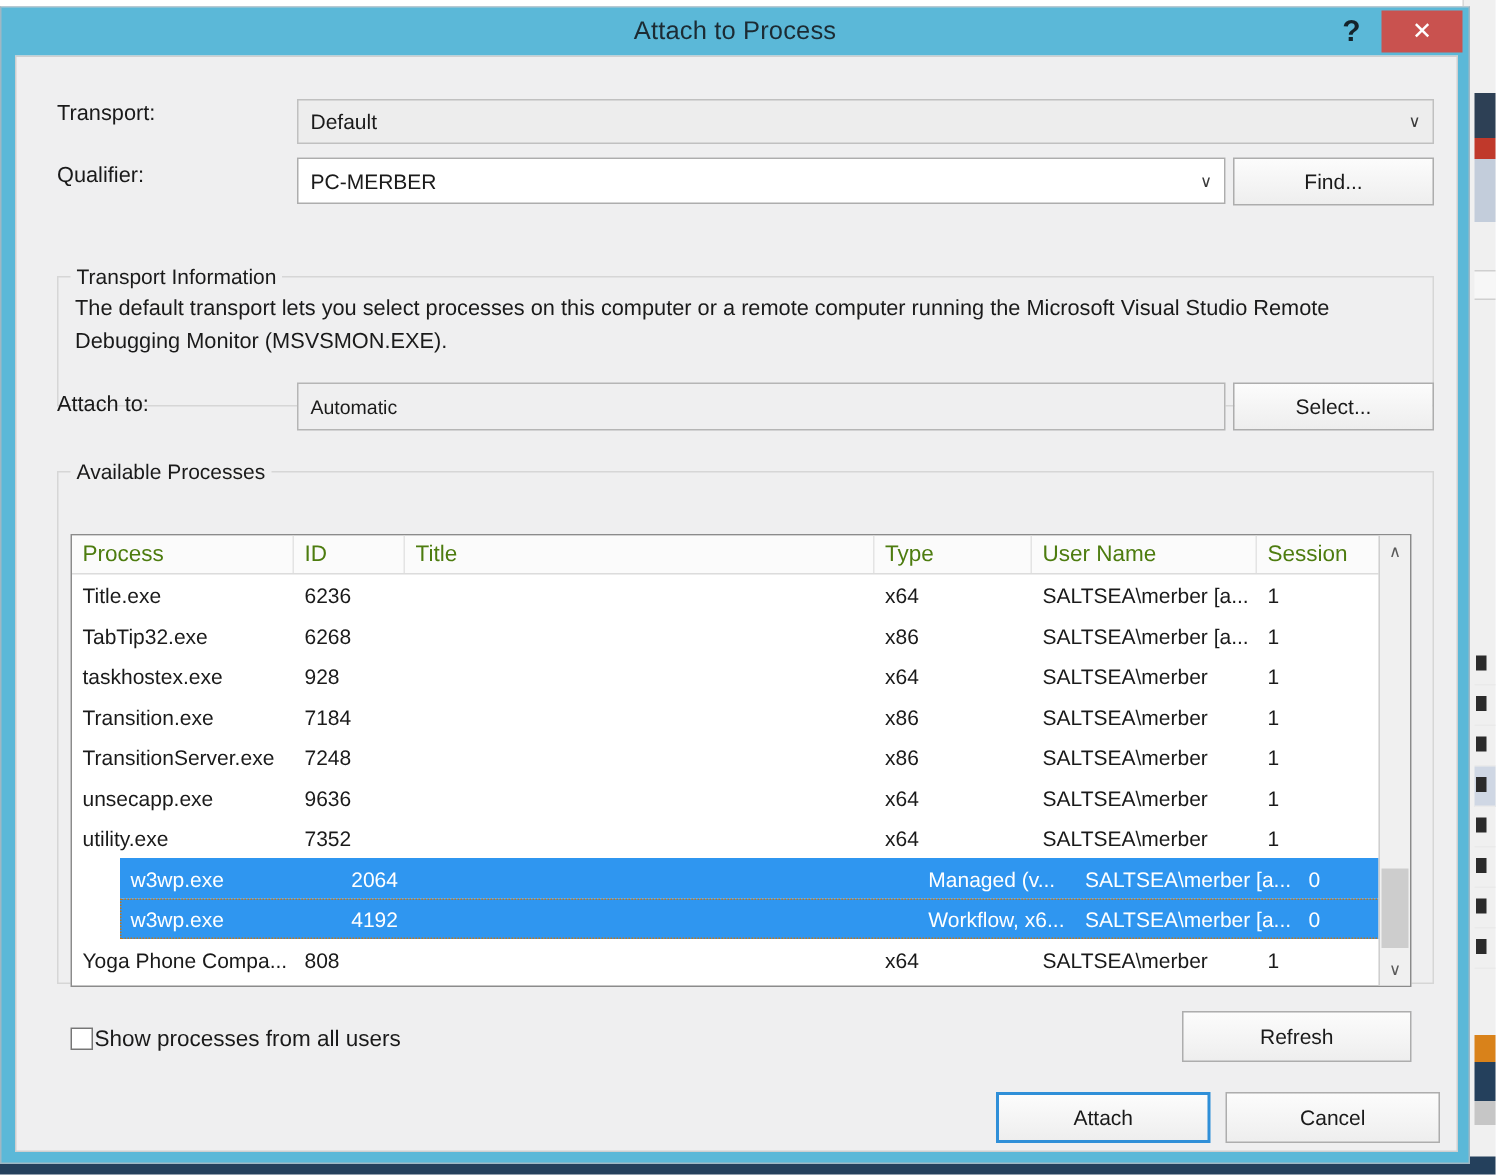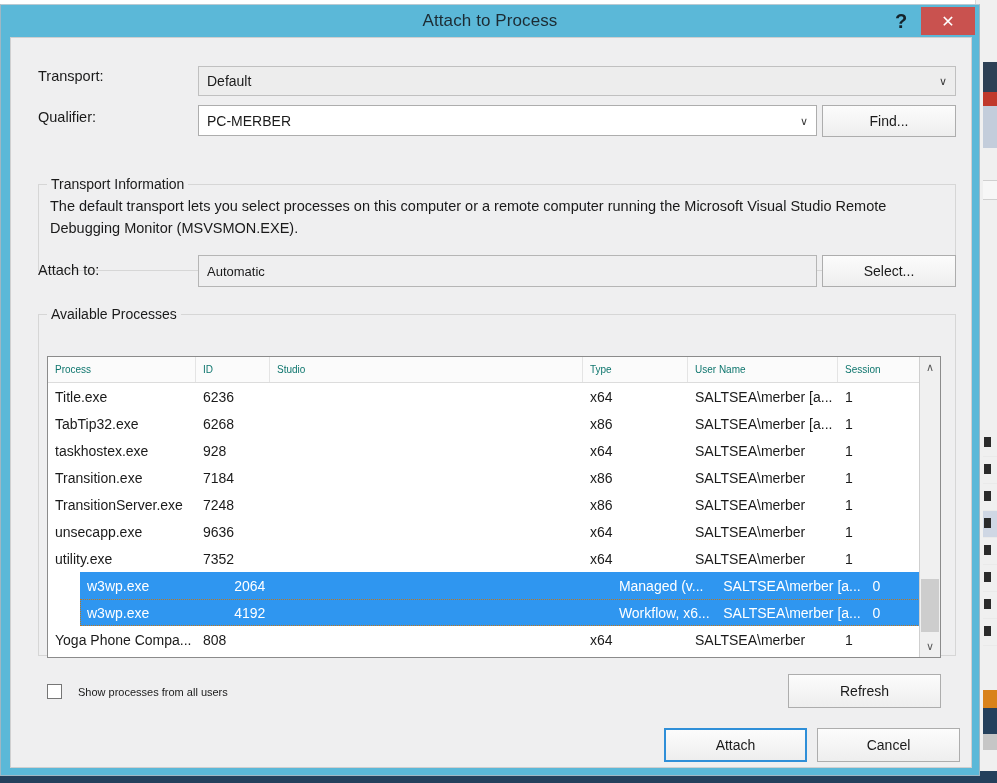--- a/index.html
+++ b/index.html
@@ -206,22 +206,22 @@
     position: absolute;
     background: #ffffff;
     border: 1px solid #8b8b8b;
     overflow: hidden;
   }
   .lv-header {
     display: flex;
     height: 26px;
     background: #fbfbfb;
     border-bottom: 1px solid #dcdcdc;
-    font-size: 10px;
-    color: #0f766e;
+    font-size: 15px;
+    color: #4d7c0f;
   }
   .lv-th {
     display: flex;
     align-items: center;
     padding-left: 7px;
     border-right: 1px solid #e4e4e4;
     white-space: nowrap;
     overflow: hidden;
     cursor: pointer;
     user-select: none;
@@ -283,23 +283,23 @@
     background: #cdcdcd;
     cursor: pointer;
   }
   .vs-bottom { position: absolute; bottom: 0; left: 0; right: 0; }
 
   
   .check-wrap {
     position: absolute;
     display: flex;
     align-items: center;
-    gap: 16px;
-    cursor: pointer;
-    font-size: 11px;
+    gap: 1px;
+    cursor: pointer;
+    font-size: 15px;
     color: #1a1a1a;
   }
   .check-box {
     width: 15px; height: 15px;
     border: 1px solid #767676;
     background: #ffffff;
   }
 </style>
 </head>
 <body>
@@ -376,21 +376,21 @@
 
       <div class="group" style="left:27px; top:276px; width:918px; height:342px;">
         <span class="group-title">Available Processes</span>
       </div>
 
       <div class="listbox" style="left:36px; top:318px; width:894px; height:302px;">
 
         <div class="lv-header">
           <div class="lv-th c-proc">Process</div>
           <div class="lv-th c-id">ID</div>
-          <div class="lv-th c-title">Studio</div>
+          <div class="lv-th c-title">Title</div>
           <div class="lv-th c-type">Type</div>
           <div class="lv-th c-user">User Name</div>
           <div class="lv-th c-sess">Session</div>
         </div>
 
         <div class="lv-rows" id="process-rows">
             <div class="lv-row">
               <div class="lv-td c-proc">Title.exe</div>
               <div class="lv-td c-id">6236</div>
               <div class="lv-td c-title"></div>

